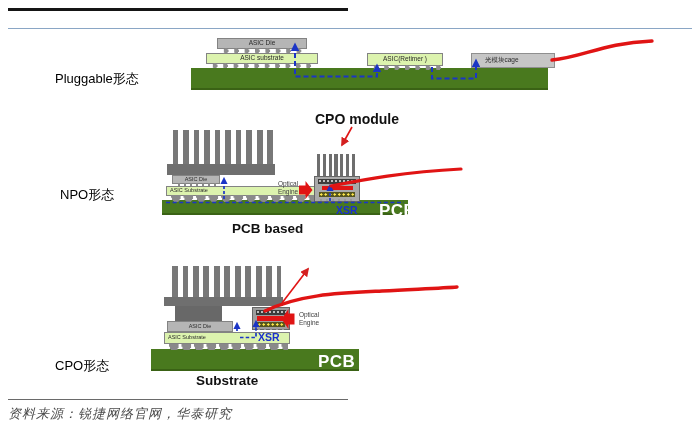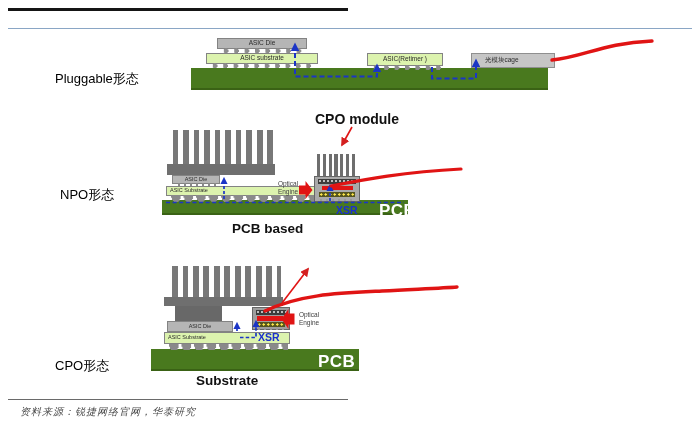--- a/index.html
+++ b/index.html
@@ -4,22 +4,22 @@
 <style>
   html,body{margin:0;padding:0;background:#fff;}
   .page{position:relative;width:700px;height:428px;background:#ffffff;overflow:hidden;
         font-family:"Liberation Sans",sans-serif;}
   .abs{position:absolute;box-sizing:border-box;}
   
   .rule-top{left:8px;top:8px;width:340px;height:2.5px;background:#151515;}
   .fig-title{left:8px;top:12px;font-size:12.5px;font-weight:bold;color:#000;letter-spacing:.2px;}
   .rule-blue{left:8px;top:27.5px;width:684px;height:1.5px;background:#8aa6c5;}
   .rule-bottom{left:8px;top:399px;width:340px;height:1px;background:#6a6a6a;}
-  .source{left:20px;top:405px;font-family:"DejaVu Serif",serif;font-style:italic;
-          font-size:10px;color:#4a4a4a;letter-spacing:1px;}
+  .source{left:8px;top:405px;font-family:"DejaVu Serif",serif;font-style:italic;
+          font-size:13px;color:#4a4a4a;letter-spacing:1px;}
   
   .pcb{background:#49791e;border-bottom:2px solid #3a6215;}
   .chip{border:1px solid #838383;display:flex;align-items:center;justify-content:center;
         font-size:6.5px;line-height:1;color:#2a2a2a;white-space:nowrap;}
   .sub{background:#dcf3ae;}
   .die{background:#b5b5b5;}
   .cage{background:#c6c6c6;border:1px solid #8f8f8f;justify-content:flex-start;padding-left:13px;}
   .balls{background-image:radial-gradient(circle 2.5px at 5px 2.8px,#8d8d8d 95%,rgba(0,0,0,0) 100%);
          background-size:10.4px 6px;background-repeat:repeat-x;}
   .minib{background-image:radial-gradient(circle 1.5px at 3px 1.5px,#8a8a8a 95%,rgba(0,0,0,0) 100%);

